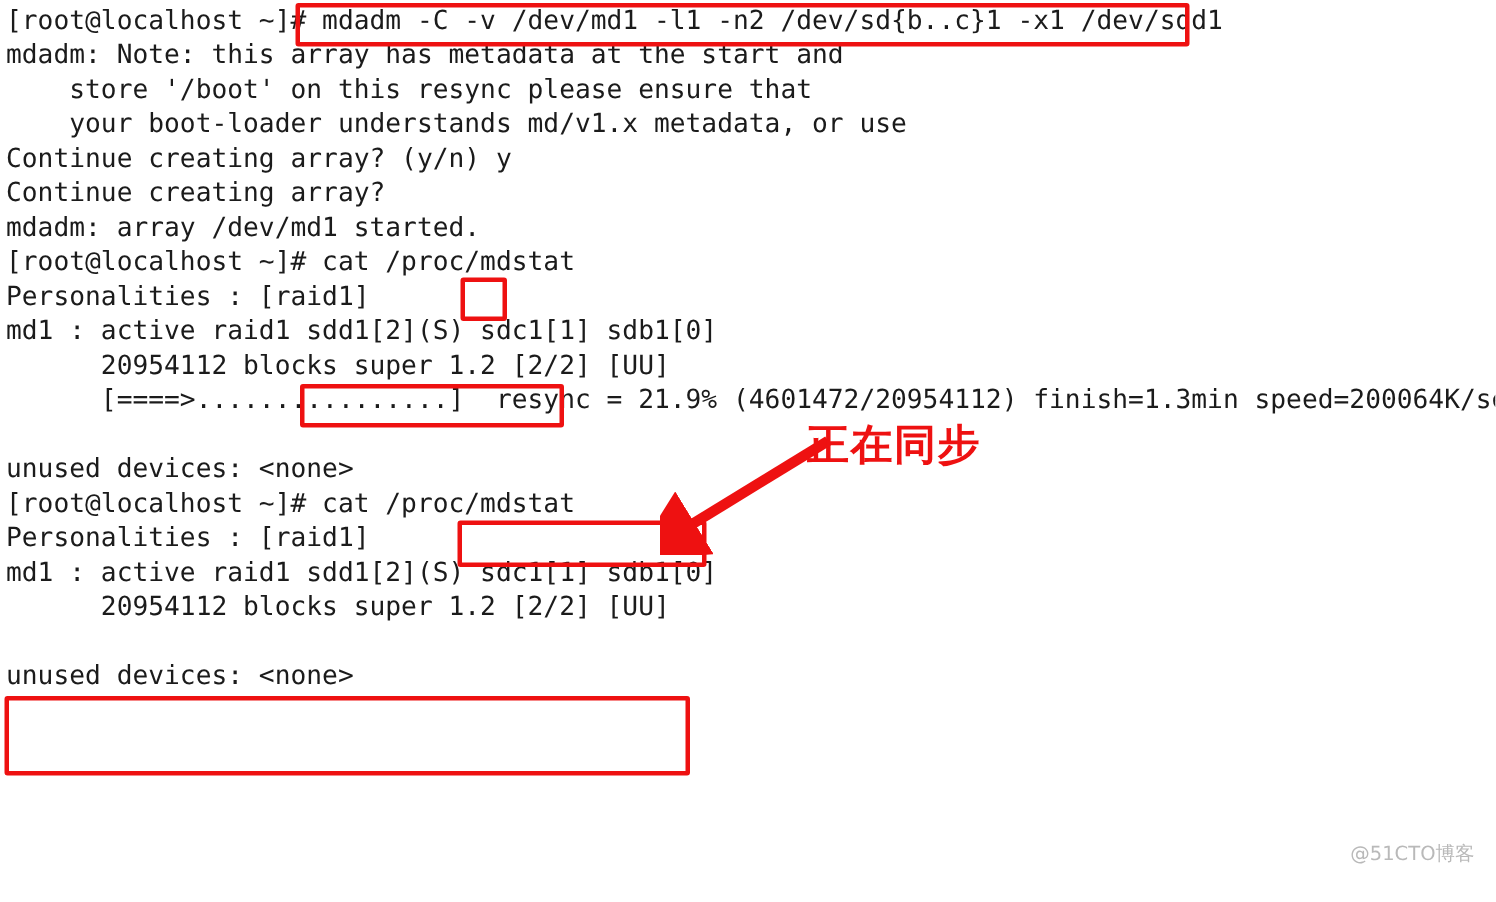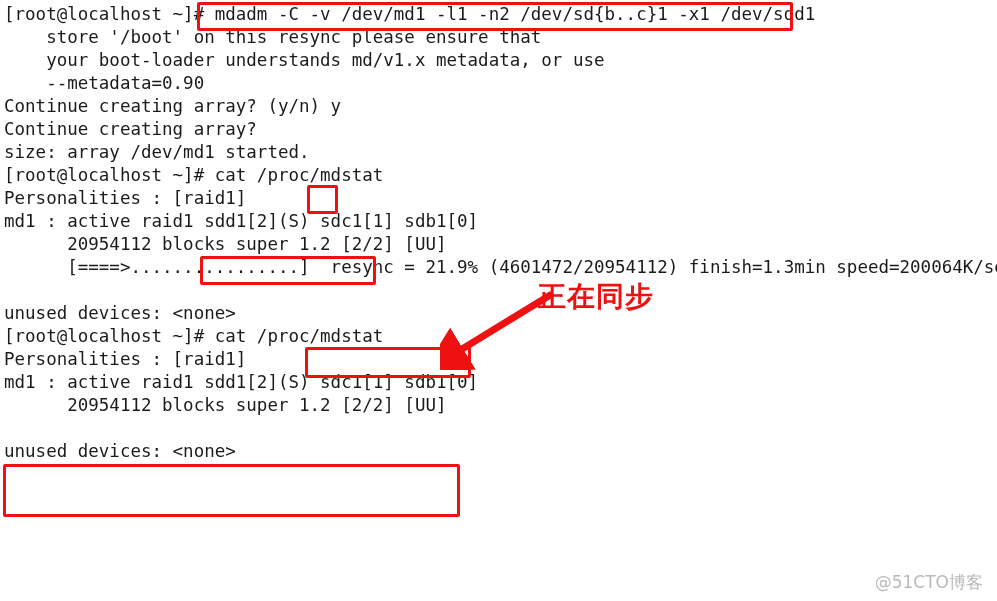--- a/index.html
+++ b/index.html
@@ -69,41 +69,41 @@
     position: absolute;
     left: 440px;
     top: 290px;
     width: 120px;
     height: 80px;
     pointer-events: none;
   }
   #watermark {
     position: absolute;
     right: 14px;
-    bottom: 7px;
+    bottom: 23px;
     font-family: "DejaVu Sans", "Liberation Sans", sans-serif;
-    font-size: 17px;
+    font-size: 13px;
     color: #b9b9b9;
     white-space: nowrap;
     text-align: right;
   }
 </style>
 </head>
 <body>
 
 <div id="screen">
 
   <div id="terminal">
     <div class="line">[root@localhost ~]# mdadm -C -v /dev/md1 -l1 -n2 /dev/sd{b..c}1 -x1 /dev/sdd1</div>
+    <div class="line">mdadm: Note: this array has metadata at the start and</div>
     <div class="line">    store '/boot' on this resync please ensure that</div>
     <div class="line">    your boot-loader understands md/v1.x metadata, or use</div>
-    <div class="line">    --metadata=0.90</div>
     <div class="line">Continue creating array? (y/n) y</div>
     <div class="line">Continue creating array?</div>
-    <div class="line">size: array /dev/md1 started.</div>
+    <div class="line">mdadm: array /dev/md1 started.</div>
     <div class="line">[root@localhost ~]# cat /proc/mdstat</div>
     <div class="line">Personalities : [raid1]</div>
     <div class="line">md1 : active raid1 sdd1[2](S) sdc1[1] sdb1[0]</div>
     <div class="line">      20954112 blocks super 1.2 [2/2] [UU]</div>
     <div class="line">      [====&gt;................]  resync = 21.9% (4601472/20954112) finish=1.3min speed=200064K/sec</div>
     <div class="line"></div>
     <div class="line">unused devices: &lt;none&gt;</div>
     <div class="line">[root@localhost ~]# cat /proc/mdstat</div>
     <div class="line">Personalities : [raid1]</div>
     <div class="line">md1 : active raid1 sdd1[2](S) sdc1[1] sdb1[0]</div>

